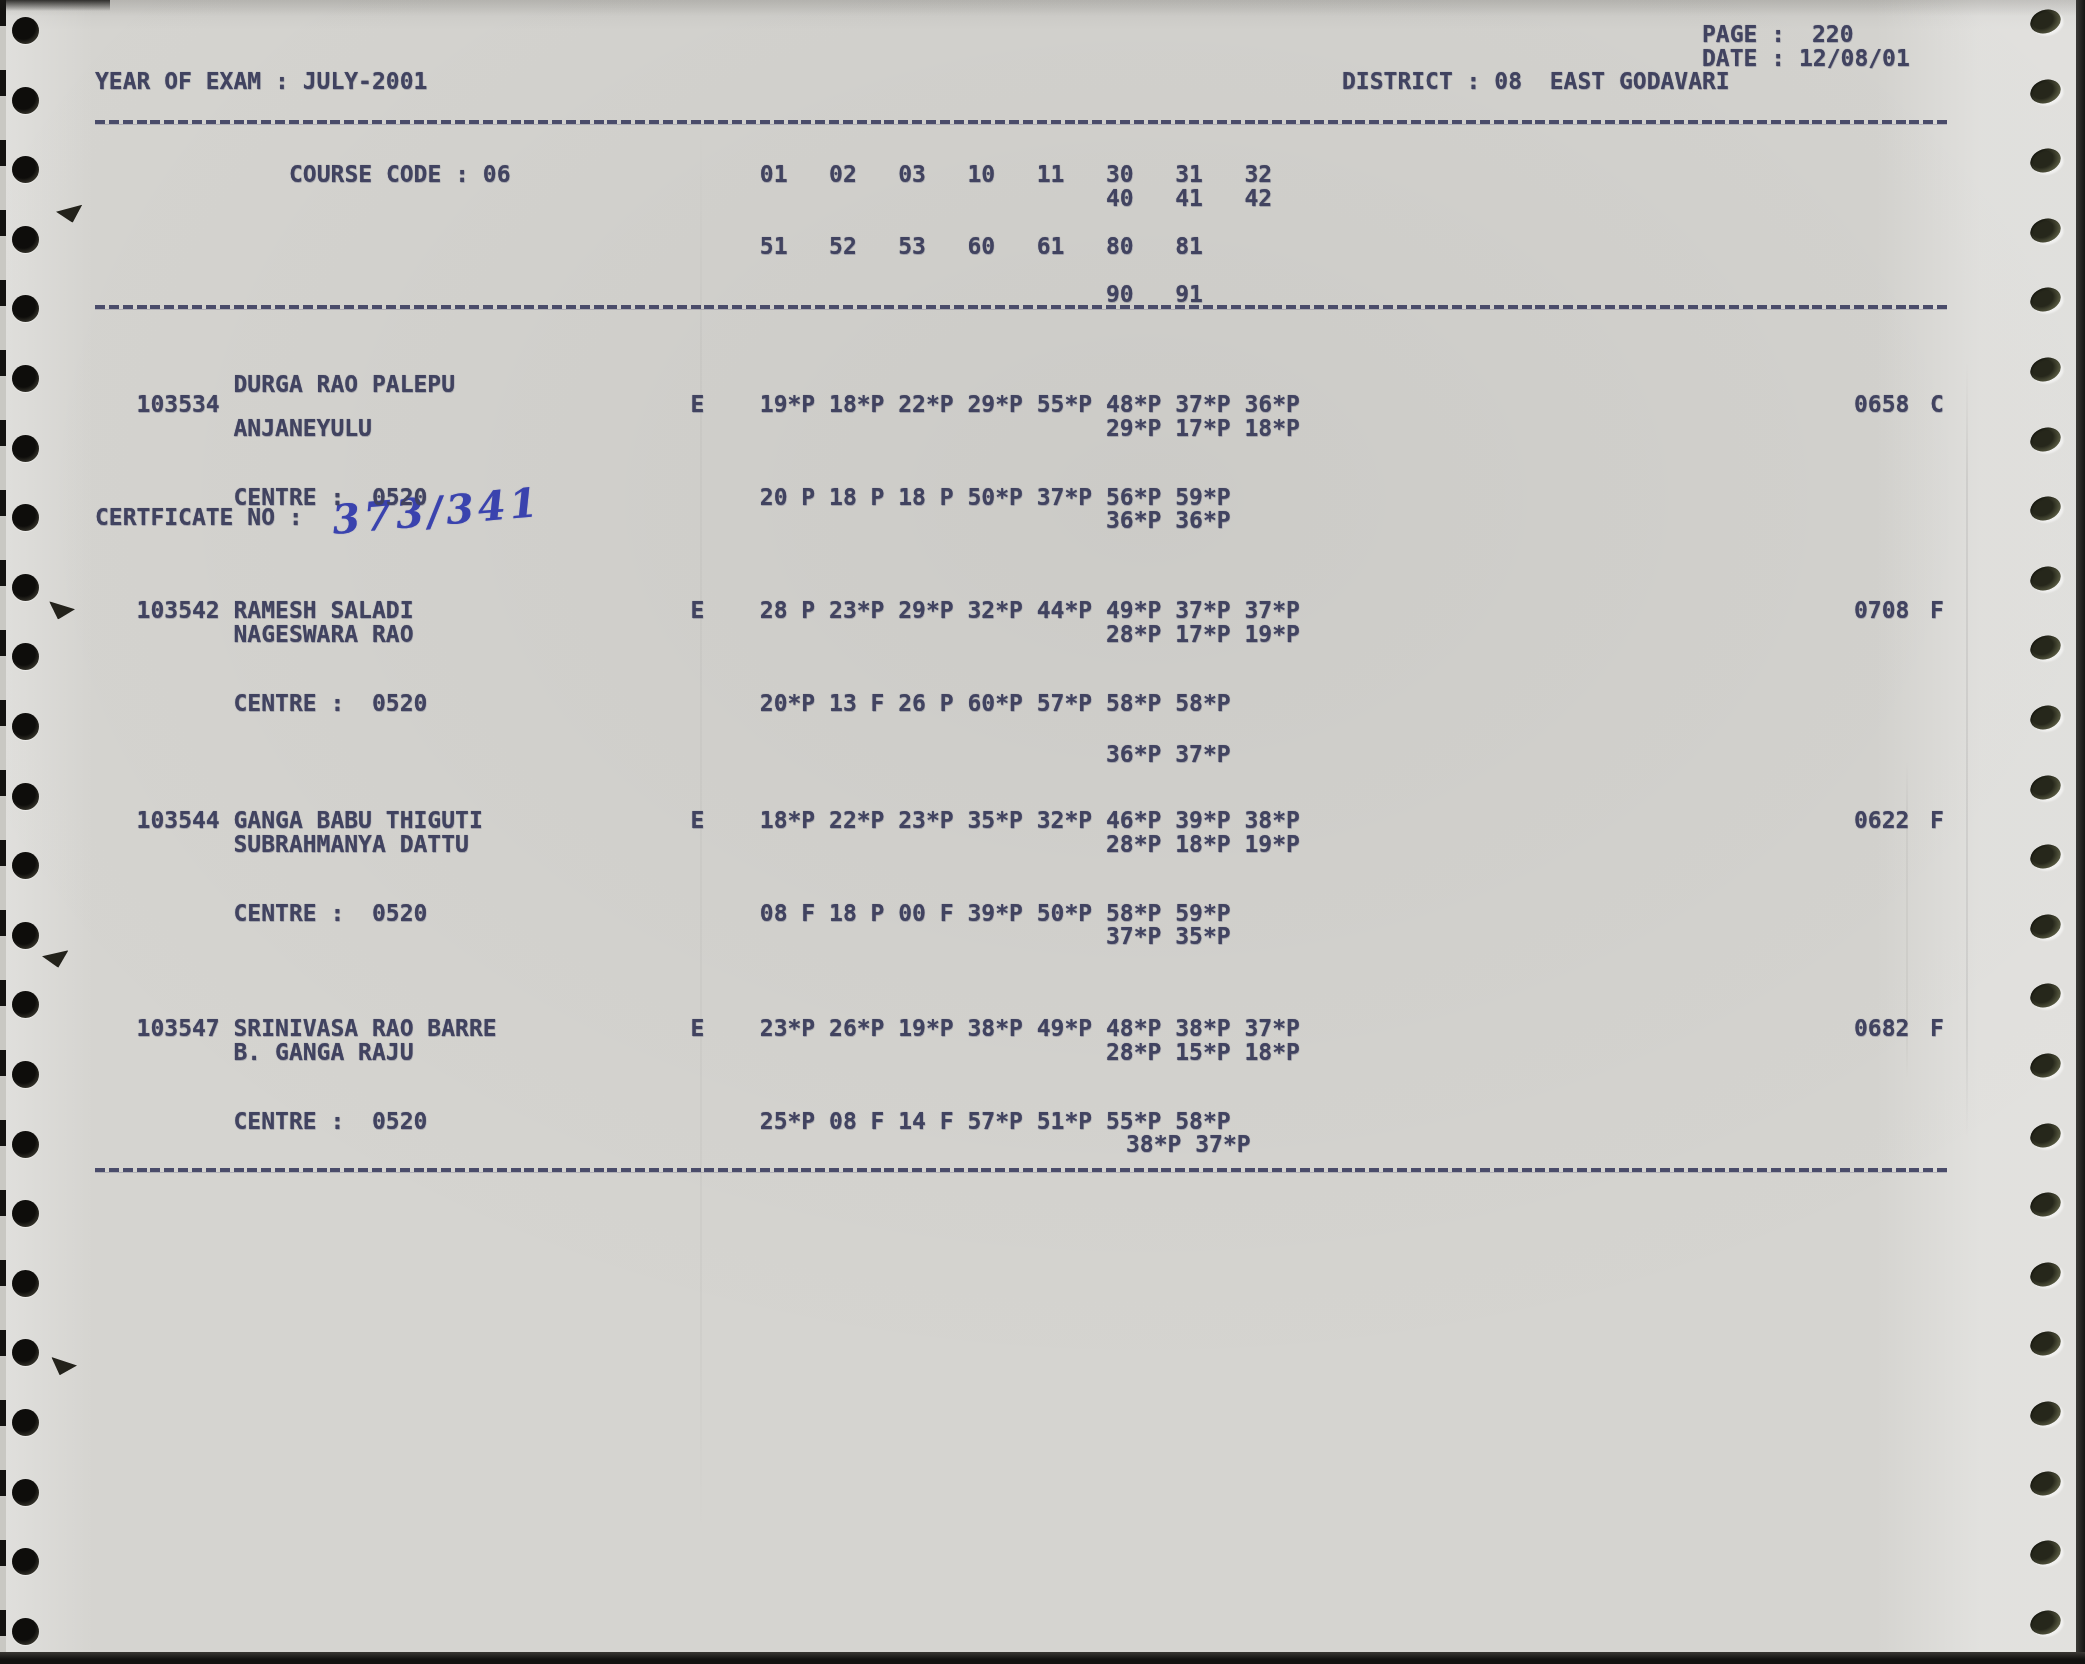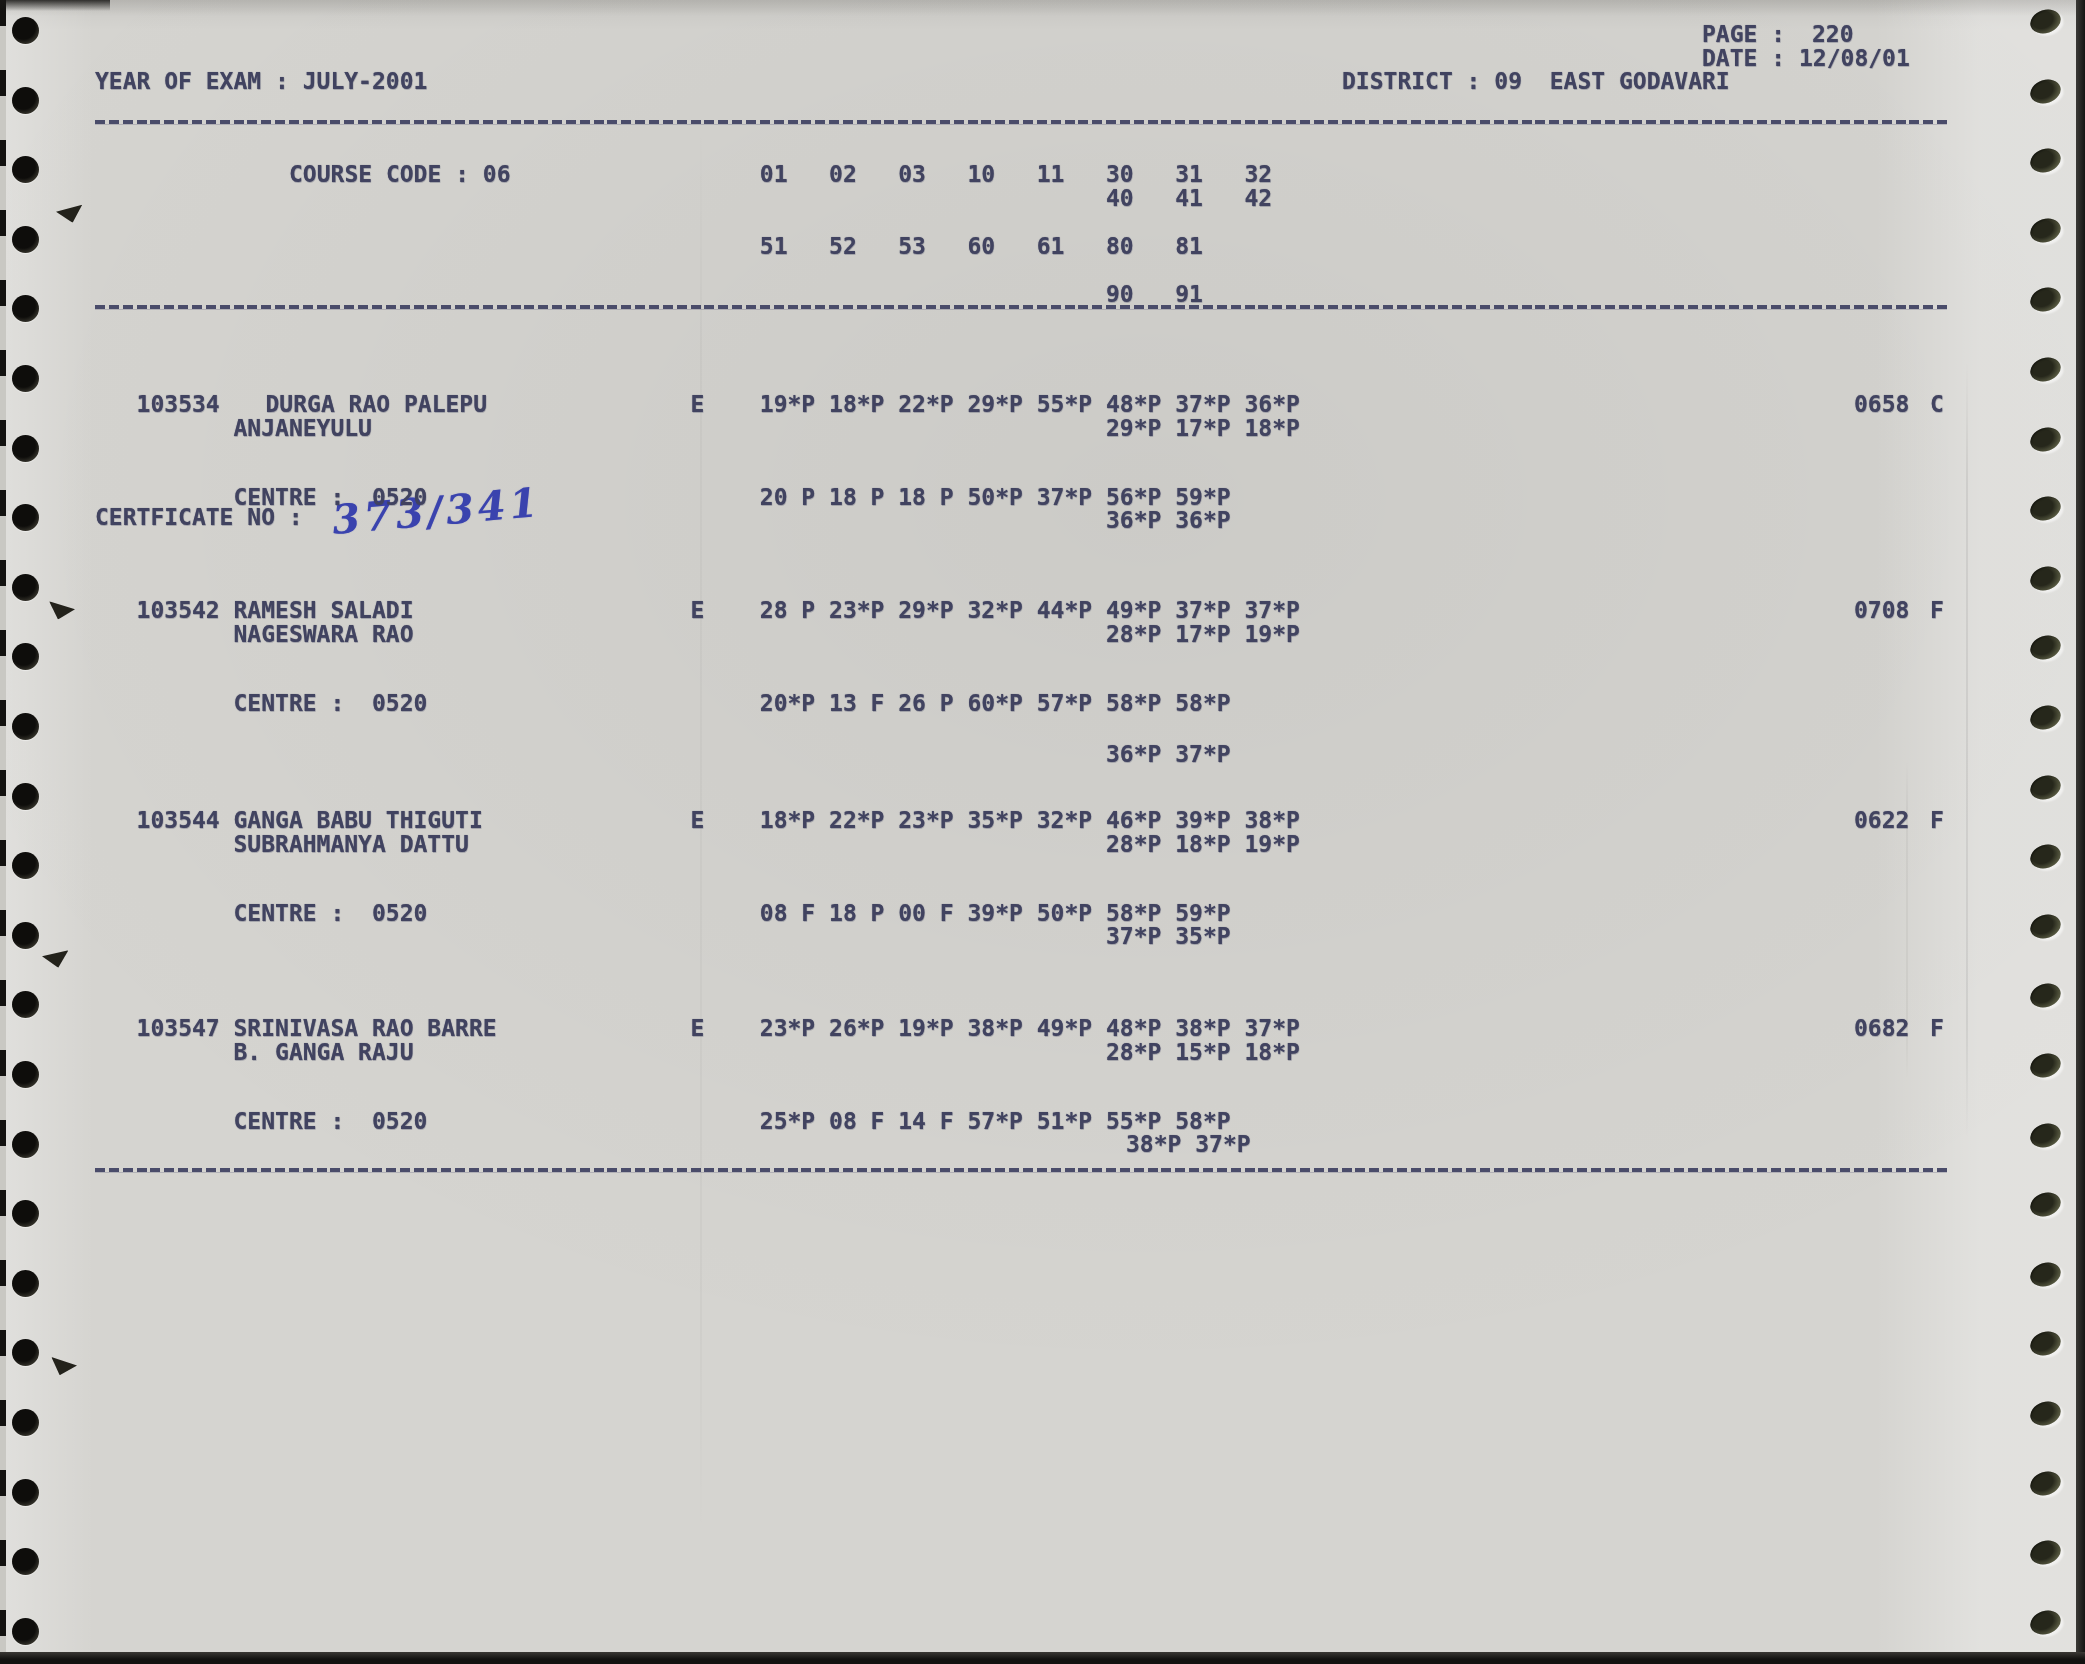--- a/index.html
+++ b/index.html
@@ -57,21 +57,21 @@
 </head>
 <body>
 
 <div id="paper">
 
   <span class="pr" style="left:1702px;top:22px">PAGE :</span>
   <span class="pr" style="left:1812px;top:22px">220</span>
   <span class="pr" style="left:1702px;top:46px">DATE :</span>
   <span class="pr" style="left:1799px;top:46px">12/08/01</span>
   <span class="pr" style="left:95px;top:69px">YEAR OF EXAM : JULY-2001</span>
-  <span class="pr" style="left:1342px;top:69px">DISTRICT : 09  EAST GODAVARI</span>
+  <span class="pr" style="left:1342px;top:69px">DISTRICT : 08  EAST GODAVARI</span>
 
   <div class="sep" style="top:120px"></div>
   <div class="sep" style="top:305px"></div>
   <div class="sep" style="top:1168px"></div>
 
   <span class="pr" style="left:289px;top:162px">COURSE CODE : 06</span>
 
   <span class="pr" style="left:95px;top:505px">CERTFICATE NO :</span>
   <span class="hand" style="position:absolute;left:332px;top:490px">373/341</span>
 
@@ -87,21 +87,21 @@
 
   <div class="edge-left"></div>
   <div class="edge-right"></div>
   <div class="edge-bottom"></div>
   <div class="corner-tl"></div>
 <span class="pr" style="left: 759.8px; top: 162px;">01   02   03   10   11   30   31   32</span>
     <span class="pr" style="left: 1106px; top: 186px;">40   41   42</span>
     <span class="pr" style="left: 759.8px; top: 234px;">51   52   53   60   61   80   81</span>
     <span class="pr" style="left: 1106px; top: 282px;">90   91</span>
     <span class="pr" style="left: 136.6px; top: 392px;">103534</span>
-    <span class="pr" style="left: 233.5px; top: 392px; margin-left: 32px;">DURGA RAO PALEPU</span>
+    <span class="pr" style="left: 233.5px; top: 372px;">DURGA RAO PALEPU</span>
     <span class="pr" style="left: 233.5px; top: 416px;">ANJANEYULU</span>
     <span class="pr" style="left: 690.5px; top: 392px;">E</span>
     <span class="pr" style="left: 759.8px; top: 392px;">19*P 18*P 22*P 29*P 55*P 48*P 37*P 36*P</span>
     <span class="pr" style="left: 1106px; top: 416px;">29*P 17*P 18*P</span>
     <span class="pr" style="left: 233.5px; top: 485px;">CENTRE :</span>
     <span class="pr" style="left: 372px; top: 485px;">0520</span>
     <span class="pr" style="left: 759.8px; top: 485px;">20 P 18 P 18 P 50*P 37*P 56*P 59*P</span>
     <span class="pr" style="left: 1106px; top: 508px;">36*P 36*P</span>
     <span class="pr" style="left: 1854px; top: 392px;">0658</span>
     <span class="pr" style="left: 1930.1px; top: 392px;">C</span>

